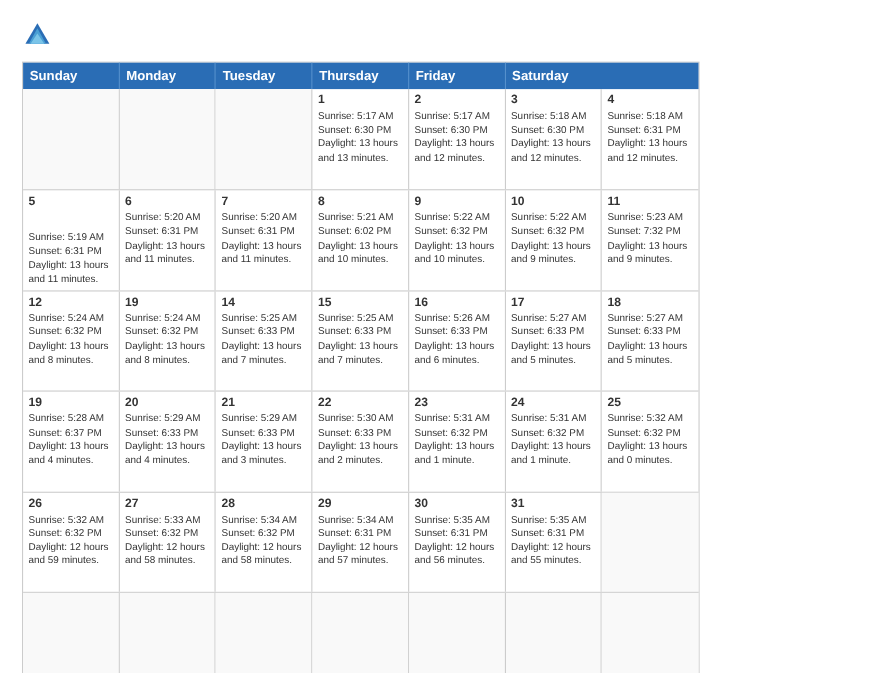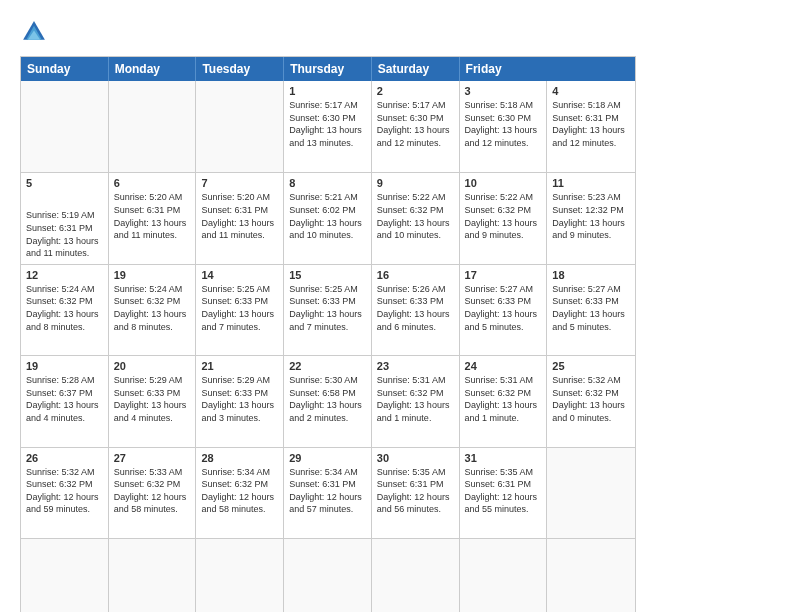--- a/index.html
+++ b/index.html
@@ -135,22 +135,22 @@
       <div class="calendar-subtitle"></div>
     </div>
   </div>
 
   <div class="calendar">
     <div class="cal-header">
     <div class="cal-header-cell">Sunday</div>
         <div class="cal-header-cell">Monday</div>
         <div class="cal-header-cell">Tuesday</div>
         <div class="cal-header-cell">Thursday</div>
+        <div class="cal-header-cell">Friday</div>
         <div class="cal-header-cell">Saturday</div>
-        <div class="cal-header-cell">Friday</div>
       </div>
     <div class="cal-body">
     <div class="cal-row">
           <div class="cal-cell empty"></div>
           <div class="cal-cell empty"></div>
           <div class="cal-cell empty"></div>
           <div class="cal-cell">
             <span class="day-num">1</span>
             <div class="cell-info" style="white-space: pre-line;">Sunrise: 5:17 AM
 Sunset: 6:30 PM
@@ -218,21 +218,21 @@
           <div class="cal-cell">
             <span class="day-num">10</span>
             <div class="cell-info" style="white-space: pre-line;">Sunrise: 5:22 AM
 Sunset: 6:32 PM
 Daylight: 13 hours
 and 9 minutes.</div>
           </div>
           <div class="cal-cell">
             <span class="day-num">11</span>
             <div class="cell-info" style="white-space: pre-line;">Sunrise: 5:23 AM
-Sunset: 12:32 PM
+Sunset: 7:32 PM
 Daylight: 13 hours
 and 9 minutes.</div>
           </div>
         </div>
         <div class="cal-row">
           <div class="cal-cell">
             <span class="day-num">12</span>
             <div class="cell-info" style="white-space: pre-line;">Sunrise: 5:24 AM
 Sunset: 6:32 PM
 Daylight: 13 hours
@@ -299,21 +299,21 @@
           <div class="cal-cell">
             <span class="day-num">21</span>
             <div class="cell-info" style="white-space: pre-line;">Sunrise: 5:29 AM
 Sunset: 6:33 PM
 Daylight: 13 hours
 and 3 minutes.</div>
           </div>
           <div class="cal-cell">
             <span class="day-num">22</span>
             <div class="cell-info" style="white-space: pre-line;">Sunrise: 5:30 AM
-Sunset: 6:58 PM
+Sunset: 6:33 PM
 Daylight: 13 hours
 and 2 minutes.</div>
           </div>
           <div class="cal-cell">
             <span class="day-num">23</span>
             <div class="cell-info" style="white-space: pre-line;">Sunrise: 5:31 AM
 Sunset: 6:32 PM
 Daylight: 13 hours
 and 1 minute.</div>
           </div>

